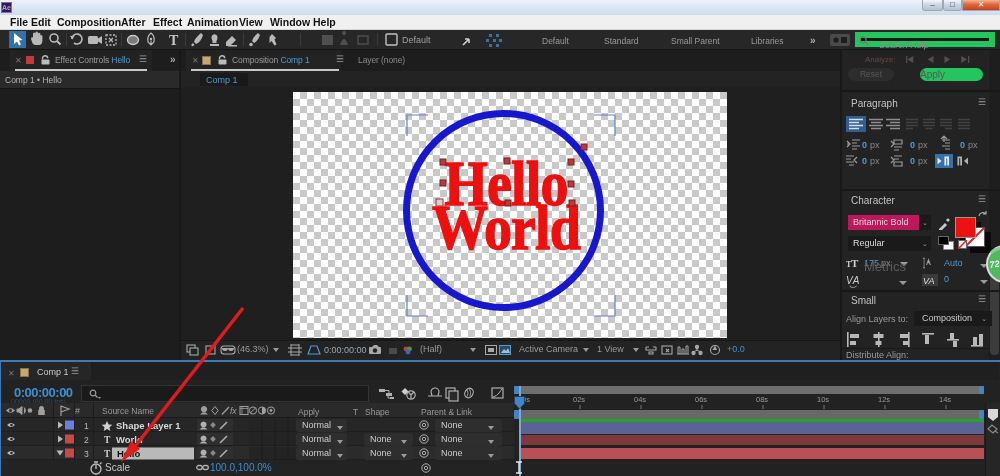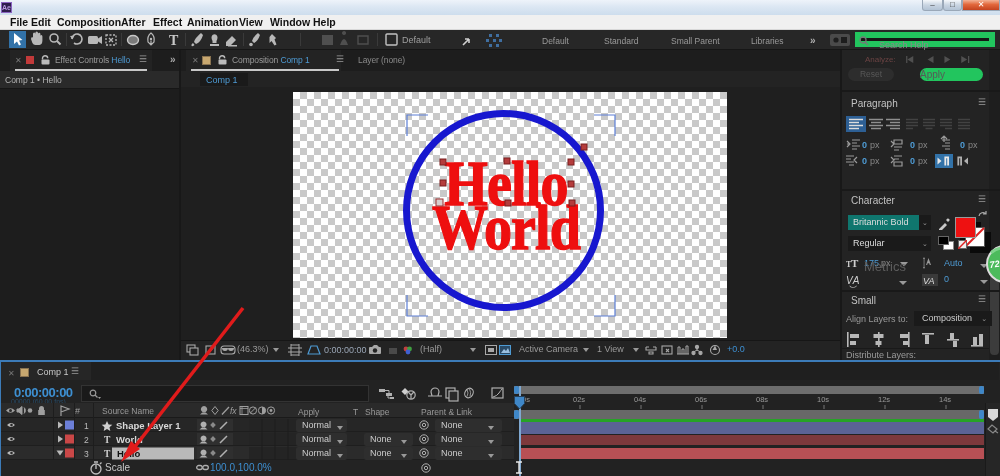--- a/index.html
+++ b/index.html
@@ -348,21 +348,21 @@
     <span class="abs bluetext" style="left:118px;top:90px;font-size:9px;font-weight:bold">0</span>
       <span class="abs" style="left:126px;top:90px;font-size:9px;color:#888">px</span>
     <span class="abs bluetext" style="left:20px;top:106px;font-size:9px;font-weight:bold">0</span>
       <span class="abs" style="left:28px;top:106px;font-size:9px;color:#888">px</span>
     <span class="abs bluetext" style="left:68px;top:106px;font-size:9px;font-weight:bold">0</span>
       <span class="abs" style="left:76px;top:106px;font-size:9px;color:#888">px</span>
     <div class="abs" style="left:0;top:139px;width:158px;height:2px;background:#191919"></div>
 
     <span class="abs" style="left:9px;top:145px;font-size:10px;color:#c2c2c2">Character</span>
     <span class="abs" style="left:136px;top:144px;color:#9a9a9a;font-size:9px">☰</span>
-    <div class="abs" style="left:6px;top:165px;width:71px;height:15px;background:#0f766e;color:#ddd;font-size:9px;line-height:15px;padding-left:5px">Britannic Bold</div>
+    <div class="abs" style="left:6px;top:165px;width:71px;height:15px;background:#be185d;color:#ddd;font-size:9px;line-height:15px;padding-left:5px">Britannic Bold</div>
     <div class="abs" style="left:77px;top:165px;width:12px;height:15px;background:#1a1a1a;color:#999;font-size:7px;text-align:center;line-height:15px">⌄</div>
     <div class="abs" style="left:6px;top:186px;width:71px;height:15px;background:#1a1a1a;color:#ddd;font-size:9px;line-height:15px;padding-left:5px">Regular</div>
     <div class="abs" style="left:77px;top:186px;width:12px;height:15px;background:#1a1a1a;color:#999;font-size:7px;text-align:center;line-height:15px">⌄</div>
 
     <svg class="abs" style="left:96px;top:166px" width="14" height="14" viewBox="0 0 14 14">
       <path d="M1 13 l6-6 2 2 -6 6 -2 0 z M8 4 l2 2 1.5-1.5 a1.6 1.6 0 0 0 -2-2 z" fill="#c8c8c8"></path>
     </svg>
 
     <div class="abs" style="left:118px;top:172px;width:21px;height:21px;background:#0a0a0a"></div>
     <div class="abs" style="left:128px;top:182px;width:21px;height:21px;background:#0a0a0a"></div>
@@ -424,21 +424,21 @@
           <rect x="83" y="5" width="4" height="9"></rect>
         <rect x="105" y="9" width="12" height="1.6"></rect>
           <rect x="108" y="3" width="4" height="6"></rect>
           <rect x="111" y="11" width="4" height="6"></rect>
         <rect x="129" y="15" width="12" height="1.6"></rect>
           <rect x="131" y="7" width="4" height="8"></rect>
           <rect x="137" y="4" width="4" height="11"></rect>
       </g>
     </svg>
     <div class="abs" style="left:0;top:298px;width:147px;height:1px;background:#191919"></div>
-    <span class="abs" style="left:4px;top:300px;font-size:9px;color:#9a9a9a">Distribute Layers:</span>
+    <span class="abs" style="left:4px;top:300px;font-size:9px;color:#9a9a9a">Distribute Align:</span>
   </div>
 
   <div id="timeline" class="abs">
 
     <div class="abs" style="left:0;top:0;width:998px;height:18px;background:#1f1f1f"></div>
     <div class="abs" style="left:0;top:0;width:90px;height:18px;background:#262626"></div>
     <span class="abs" style="left:7px;top:7px;font-size:8px;color:#777">✕</span>
     <div class="abs" style="left:19px;top:6px;width:9px;height:9px;background:#c8a870;border:1px solid #8a7350"></div>
     <span class="abs" style="left:36px;top:5px;font-size:9px;color:#c8c8c8">Comp 1</span>
     <span class="abs" style="left:70px;top:4px;color:#9a9a9a;font-size:9px">☰</span>

